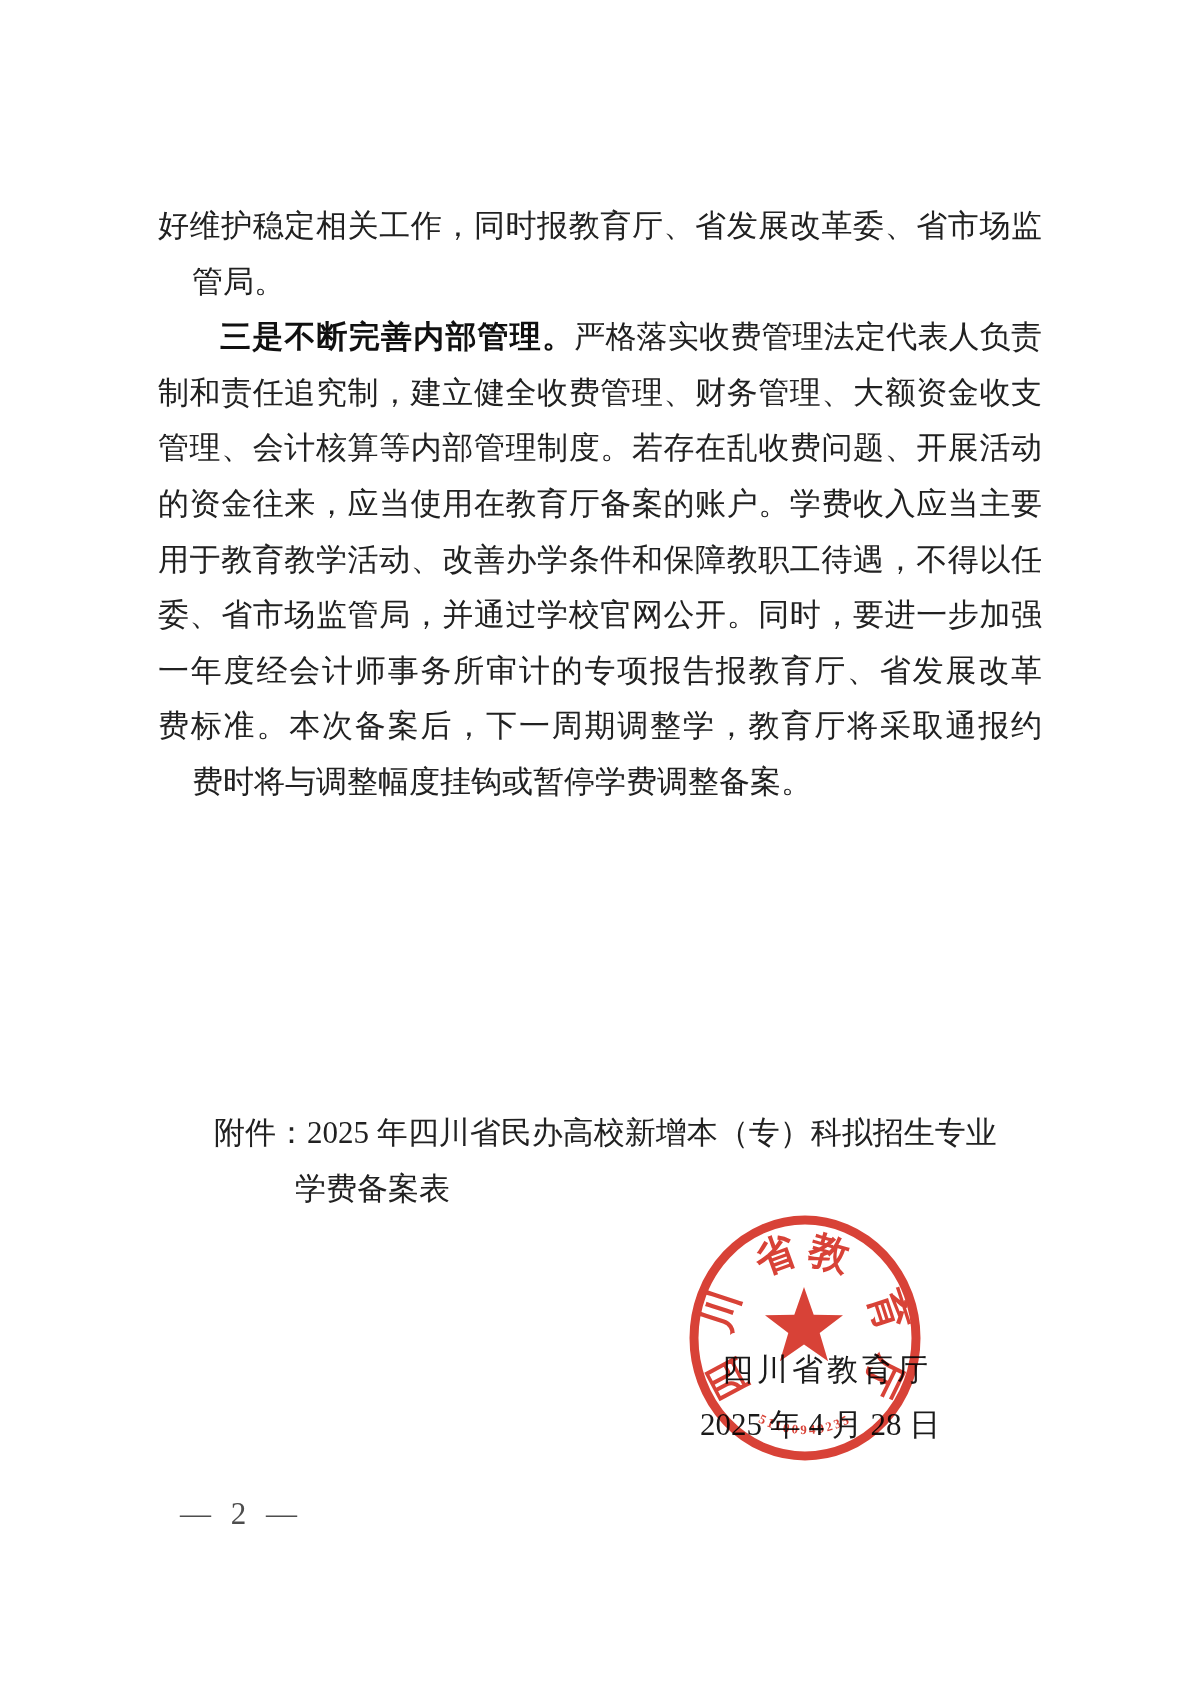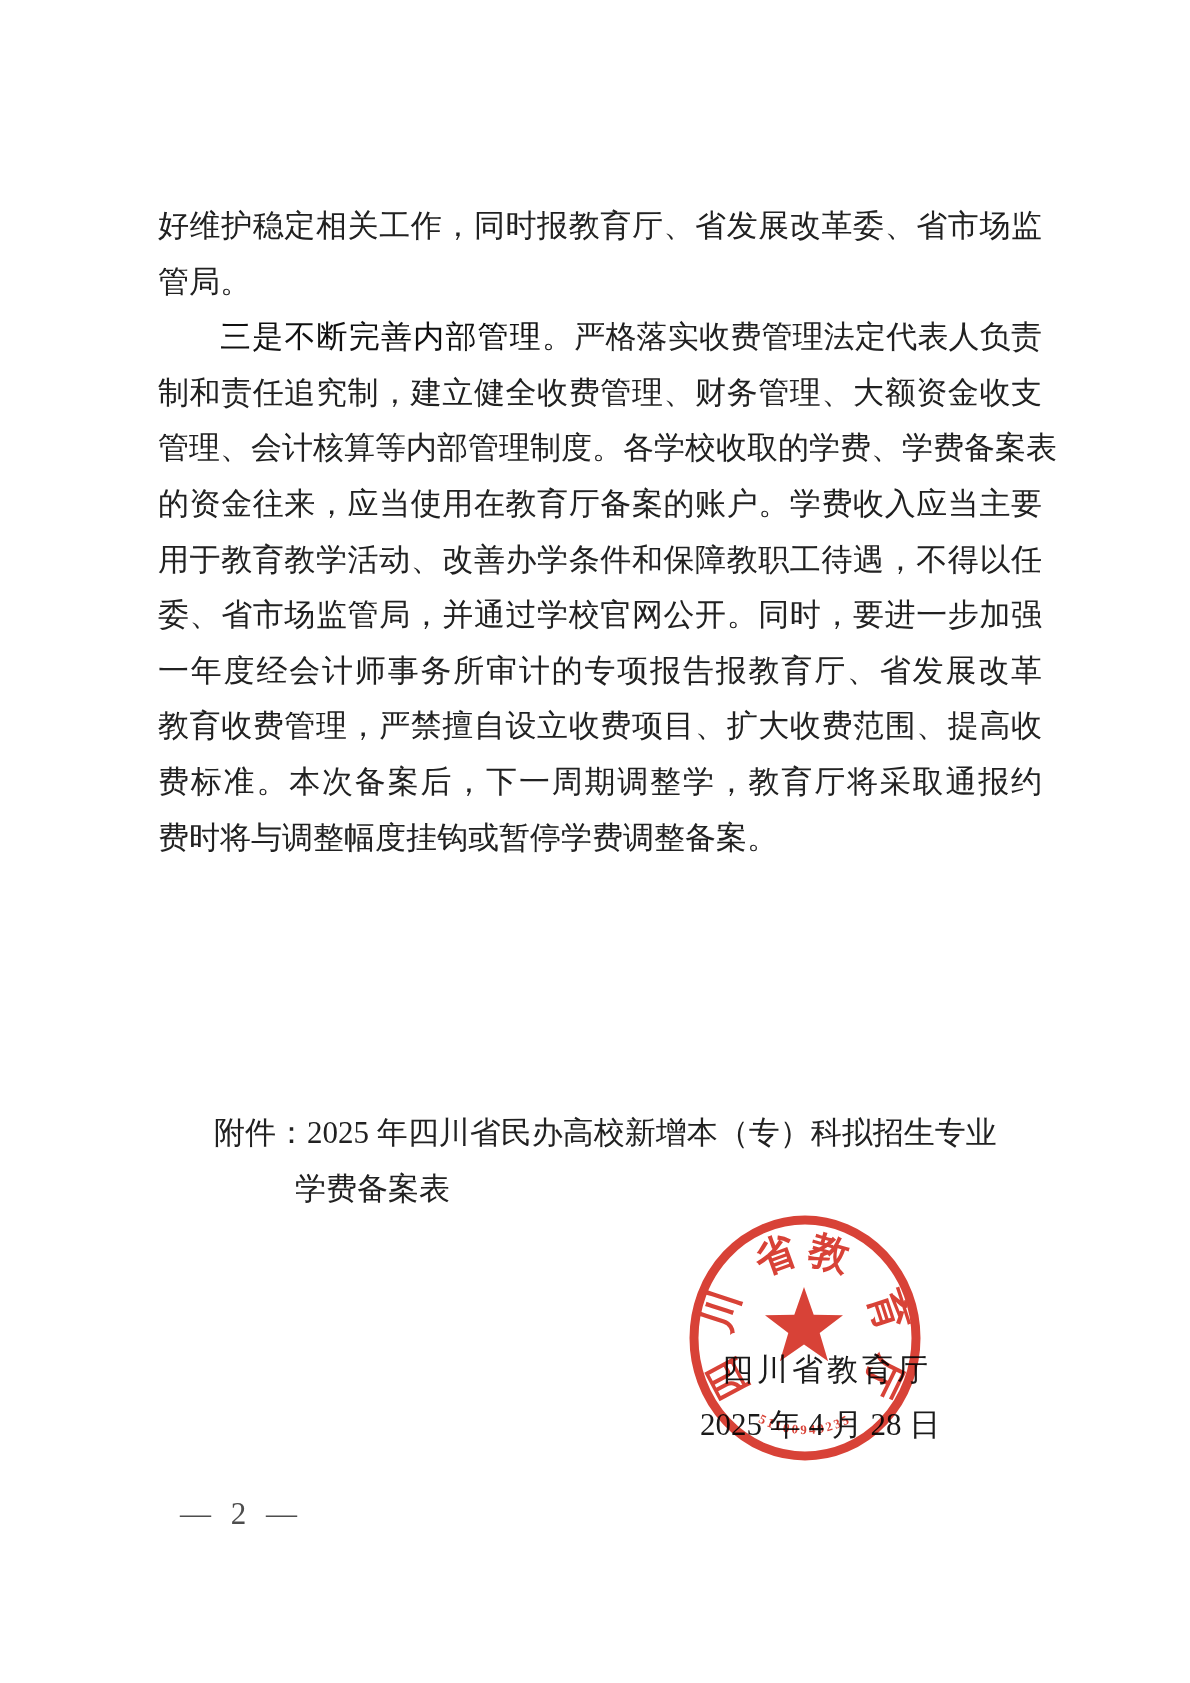--- a/index.html
+++ b/index.html
@@ -20,24 +20,25 @@
     color:#212121;
   }
   .line{
     text-align:justify;
     text-align-last:justify;
     white-space:nowrap;
   }
   .line.no-justify{
     text-align:center;
     text-align-last:left;
+    margin-left:34px;
   }
   .line.indent{ text-indent:62px; }
   .line .lead{
-    font-weight:400;
+    font-weight:700;
     font-family:"Liberation Sans", sans-serif;
     color:#101010;
     letter-spacing:1px;
   }
   .attachment{
     position:absolute;
     left:158px;top:1105px;
     width:900px;
     font-size:31px;
     line-height:55.6px;
@@ -78,26 +79,25 @@
 </head>
 <body>
 
 <div class="page">
 
   <div class="body-text" id="body-text">
       <div class="line">好维护稳定相关工作，同时报教育厅、省发展改革委、省市场监</div>
       <div class="line no-justify">管局。</div>
       <div class="line indent"><span class="lead">三是不断完善内部管理。</span>严格落实收费管理法定代表人负责</div>
       <div class="line">制和责任追究制，建立健全收费管理、财务管理、大额资金收支</div>
-      <div class="line">管理、会计核算等内部管理制度。各学校收取的学费、学费备案表</div>
+      <div class="line">管理、会计核算等内部管理制度。若存在乱收费问题、开展活动</div>
       <div class="line">的资金往来，应当使用在教育厅备案的账户。学费收入应当主要</div>
       <div class="line">用于教育教学活动、改善办学条件和保障教职工待遇，不得以任</div>
       <div class="line">委、省市场监管局，并通过学校官网公开。同时，要进一步加强</div>
       <div class="line">一年度经会计师事务所审计的专项报告报教育厅、省发展改革</div>
-      <div class="line">教育收费管理，严禁擅自设立收费项目、扩大收费范围、提高收</div>
       <div class="line">费标准。本次备案后，下一周期调整学，教育厅将采取通报约</div>
       <div class="line no-justify">费时将与调整幅度挂钩或暂停学费调整备案。</div>
     </div>
 
   <div class="attachment">
     <div class="att-line1"><span>附件：</span><span>2025 年四川省民办高校新增本（专）科拟招生专业</span></div>
     <div class="att-line2">学费备案表</div>
   </div>
 
   <div class="signature">

